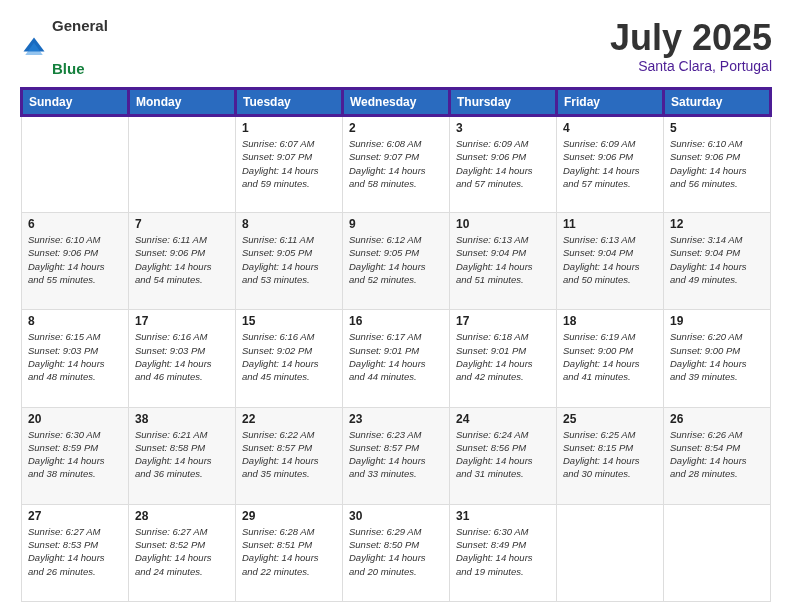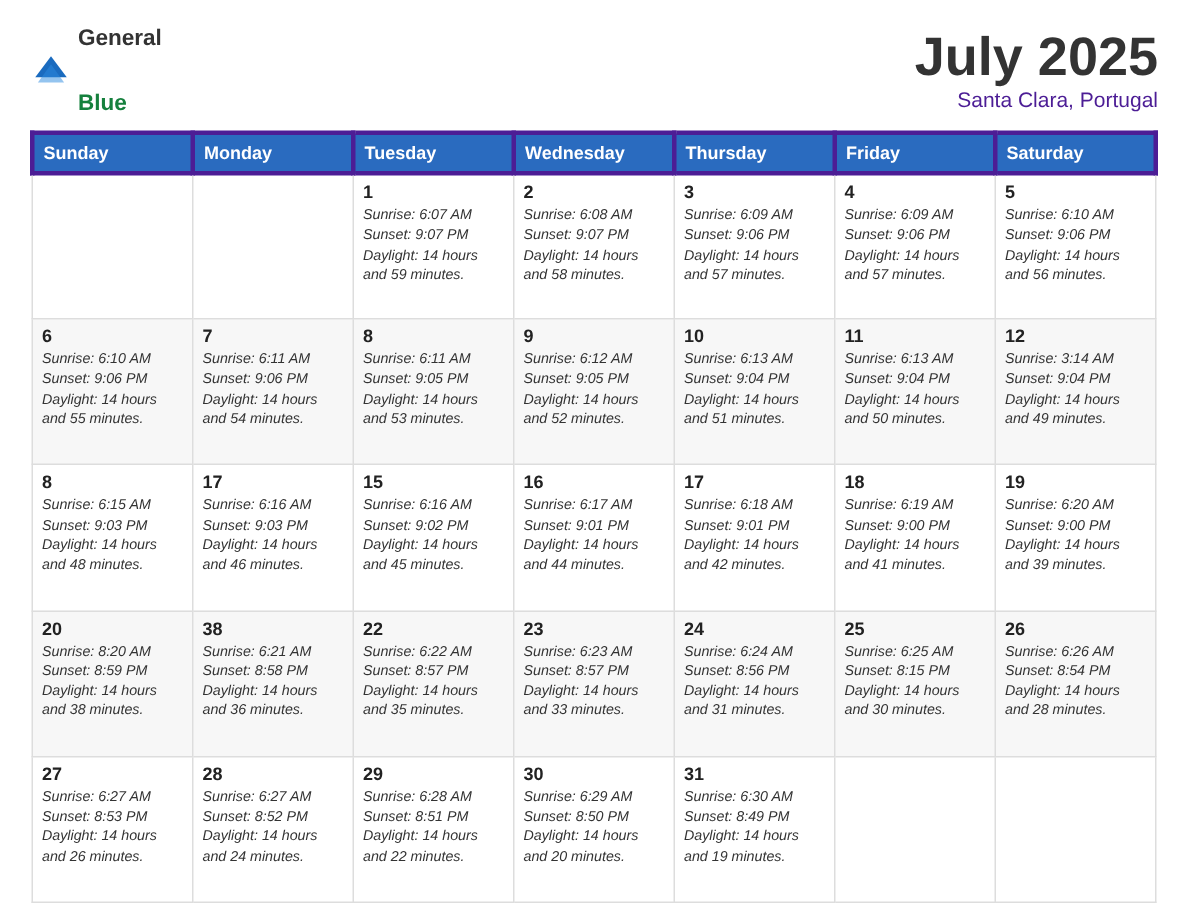--- a/index.html
+++ b/index.html
@@ -258,21 +258,21 @@
           <td>
             <span class="day-number">19</span>
             <div class="day-info">Sunrise: 6:20 AM
 Sunset: 9:00 PM
 Daylight: 14 hours and 39 minutes.</div>
           </td>
         </tr>
         <tr>
           <td>
             <span class="day-number">20</span>
-            <div class="day-info">Sunrise: 8:20 AM
+            <div class="day-info">Sunrise: 6:30 AM
 Sunset: 8:59 PM
 Daylight: 14 hours and 38 minutes.</div>
           </td>
           <td>
             <span class="day-number">38</span>
             <div class="day-info">Sunrise: 6:21 AM
 Sunset: 8:58 PM
 Daylight: 14 hours and 36 minutes.</div>
           </td>
           <td>

